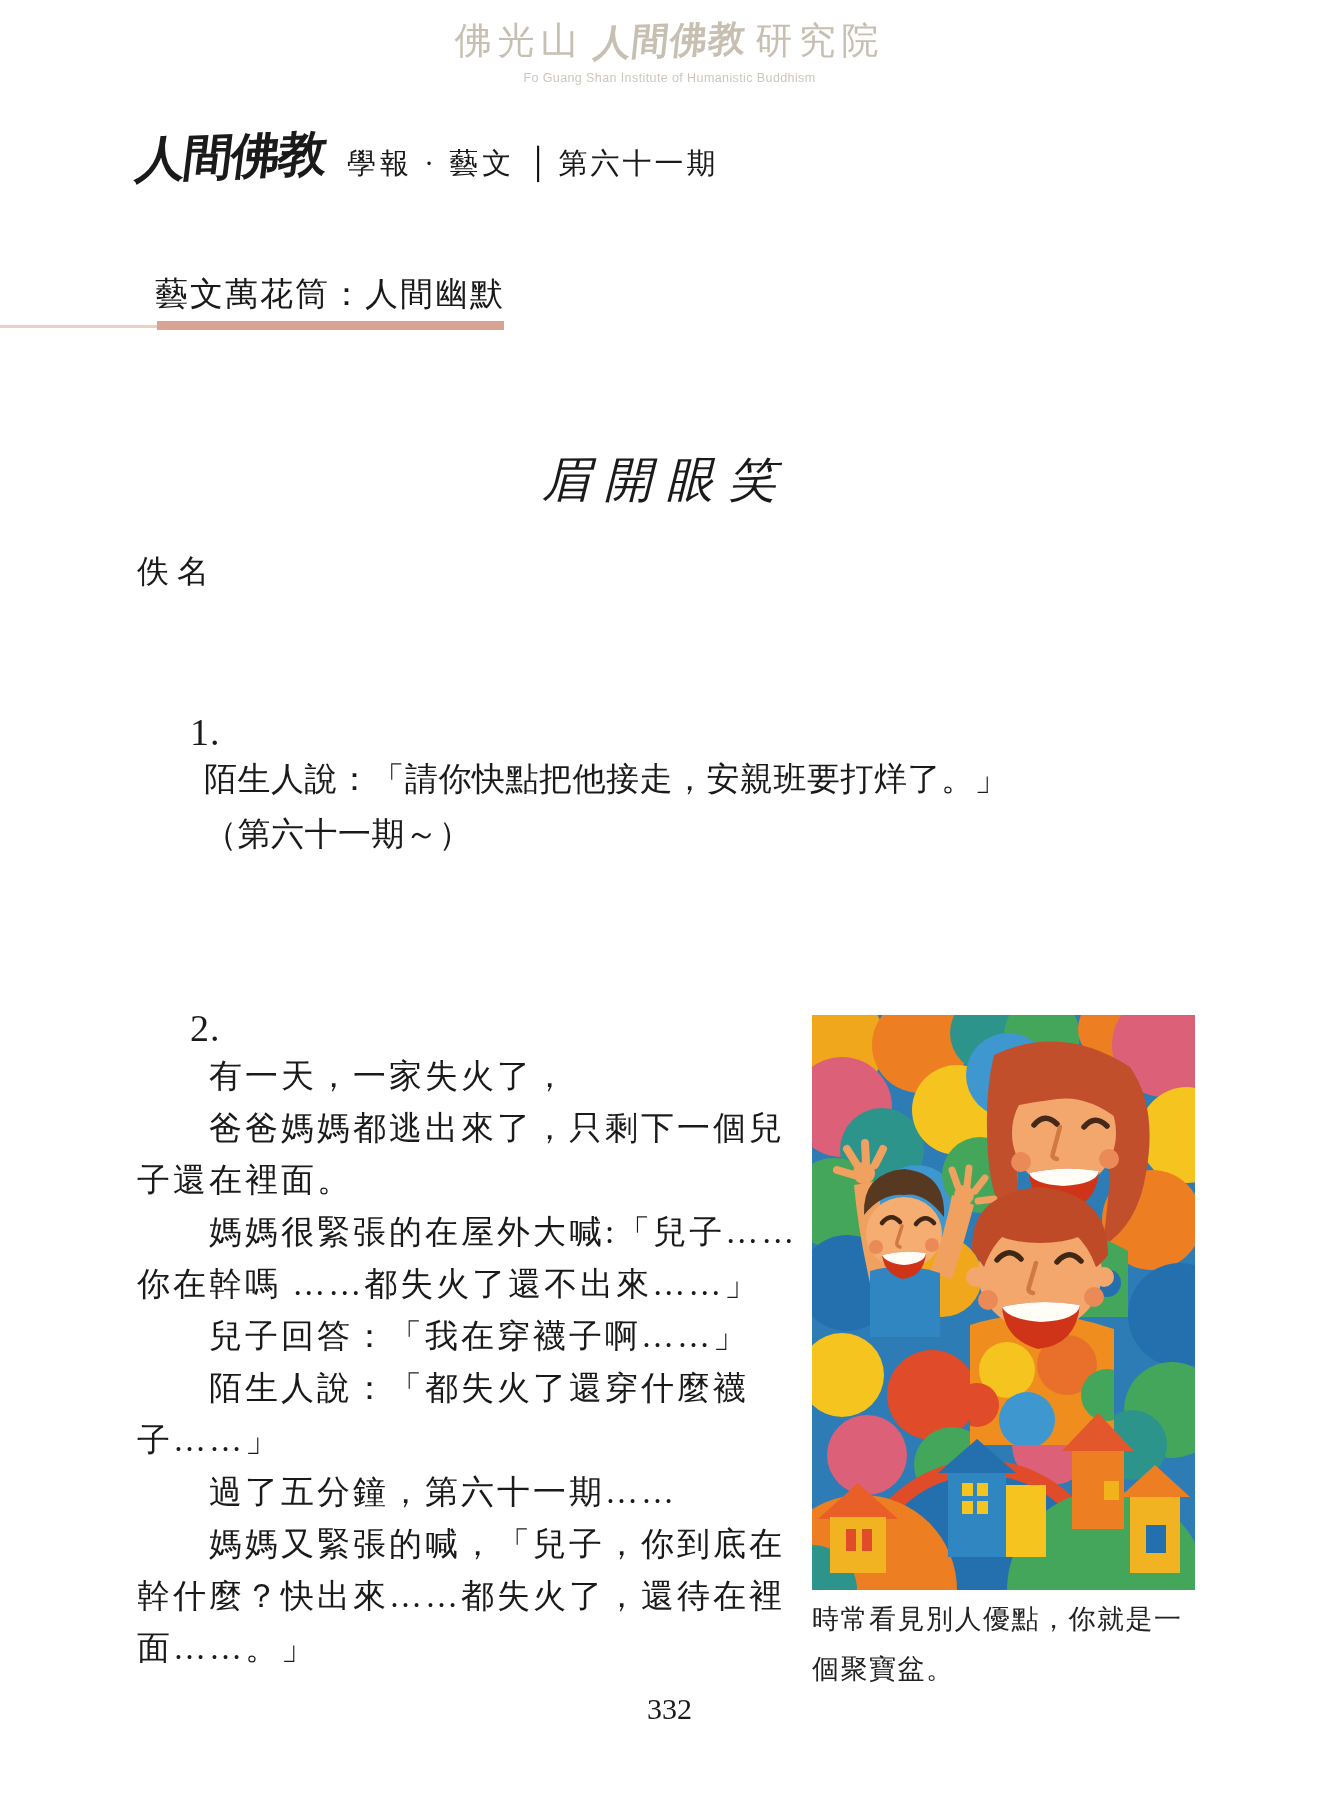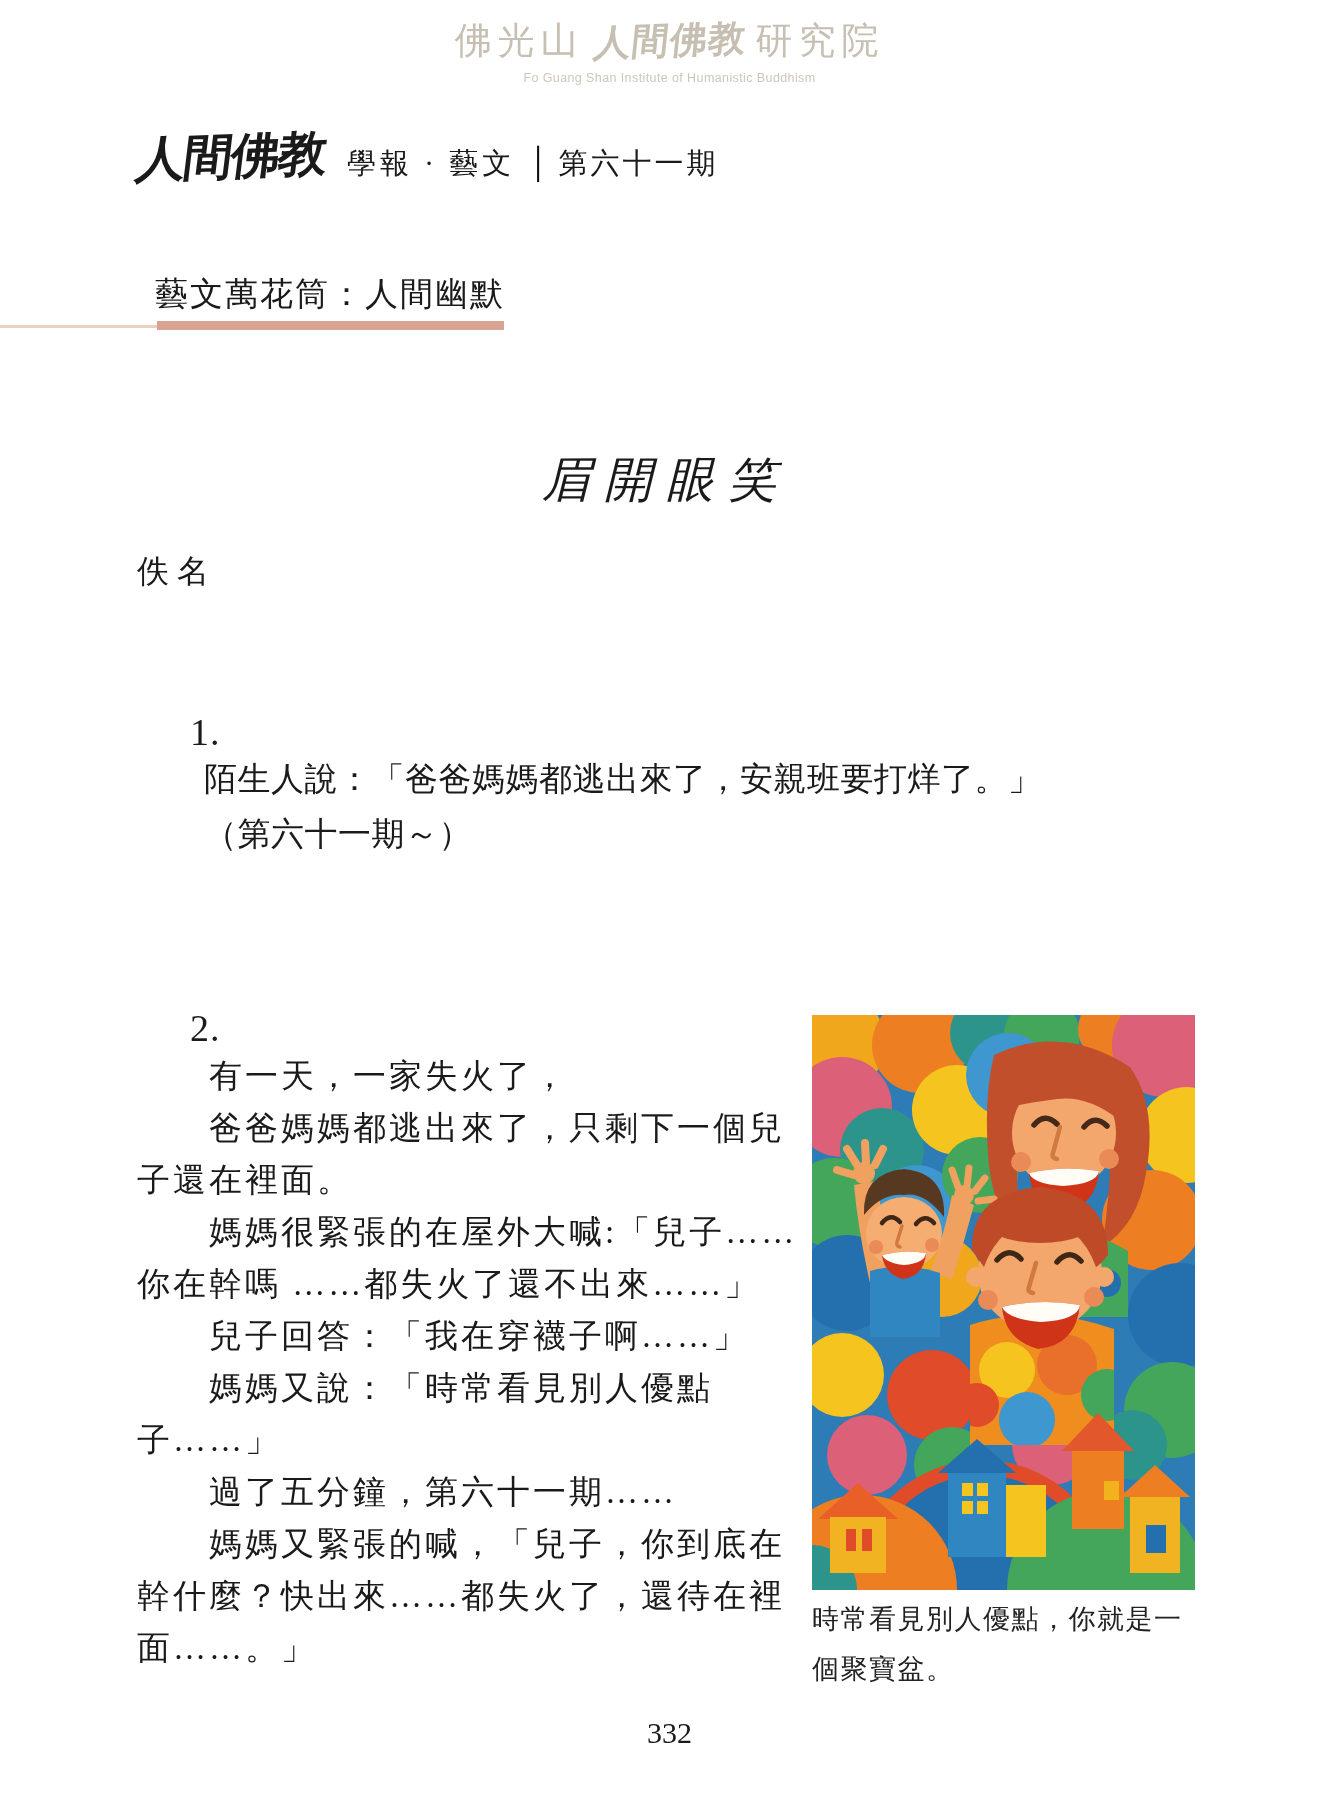--- a/index.html
+++ b/index.html
@@ -37,21 +37,21 @@
   .sec1{top:752px;left:137px;font-size:33px;}
   .sec1 .tline{line-height:55px;letter-spacing:0.5px;white-space:nowrap;}
   .sec2{top:1050px;left:137px;font-size:33px;}
   .sec2 .tline{line-height:52px;letter-spacing:3px;white-space:nowrap;}
   
   .art{top:1015px;left:812px;width:383px;height:575px;}
   .art svg{display:block;width:383px;height:575px;}
   .caption{top:1594px;left:812px;width:395px;font-size:27px;color:#222;}
   .caption .tline{line-height:50px;letter-spacing:1.5px;white-space:nowrap;}
   
-  .pagenum{top:1692px;left:0;width:1339px;text-align:center;font-size:30px;margin-top:24px;}
+  .pagenum{top:1692px;left:0;width:1339px;text-align:center;font-size:30px;}
 </style>
 </head>
 <body>
 
 <div class="abs logo">
   <div class="logo-cn"><span>佛光山</span><span class="callig">人間佛教</span><span>研究院</span></div>
   <div class="logo-en">Fo Guang Shan Institute of Humanistic Buddhism</div>
 </div>
 
 <div class="abs jheader">
@@ -63,33 +63,33 @@
 
 <div class="abs kicker">藝文萬花筒：人間幽默</div>
 <div class="abs rule-thin"></div>
 <div class="abs rule-thick"></div>
 
 <div class="abs title">眉開眼笑</div>
 <div class="abs author">佚名</div>
 
 <div class="abs secnum sec1num">1.</div>
 <div class="abs sec1">
-    <div class="tline">　　陌生人說：「爸爸媽媽都逃出來了，安親班要打烊了。」</div>
+    <div class="tline">　　陌生人說：「請你快點把他接走，安親班要打烊了。」</div>
     <div class="tline">　　（第六十一期～）</div>
   </div>
 
 <div class="abs secnum sec2num">2.</div>
 <div class="abs sec2">
     <div class="tline">　　有一天，一家失火了，</div>
     <div class="tline">　　爸爸媽媽都逃出來了，只剩下一個兒</div>
     <div class="tline">子還在裡面。</div>
     <div class="tline">　　媽媽很緊張的在屋外大喊:「兒子……</div>
     <div class="tline">你在幹嗎 ……都失火了還不出來……」</div>
     <div class="tline">　　兒子回答：「我在穿襪子啊……」</div>
-    <div class="tline">　　媽媽又說：「時常看見別人優點</div>
+    <div class="tline">　　陌生人說：「都失火了還穿什麼襪</div>
     <div class="tline">子……」</div>
     <div class="tline">　　過了五分鐘，第六十一期……</div>
     <div class="tline">　　媽媽又緊張的喊，「兒子，你到底在</div>
     <div class="tline">幹什麼？快出來……都失火了，還待在裡</div>
     <div class="tline">面……。」</div>
   </div>
 
 <div class="abs art">
 <svg viewBox="0 0 383 575" xmlns="http://www.w3.org/2000/svg">
   <defs>

